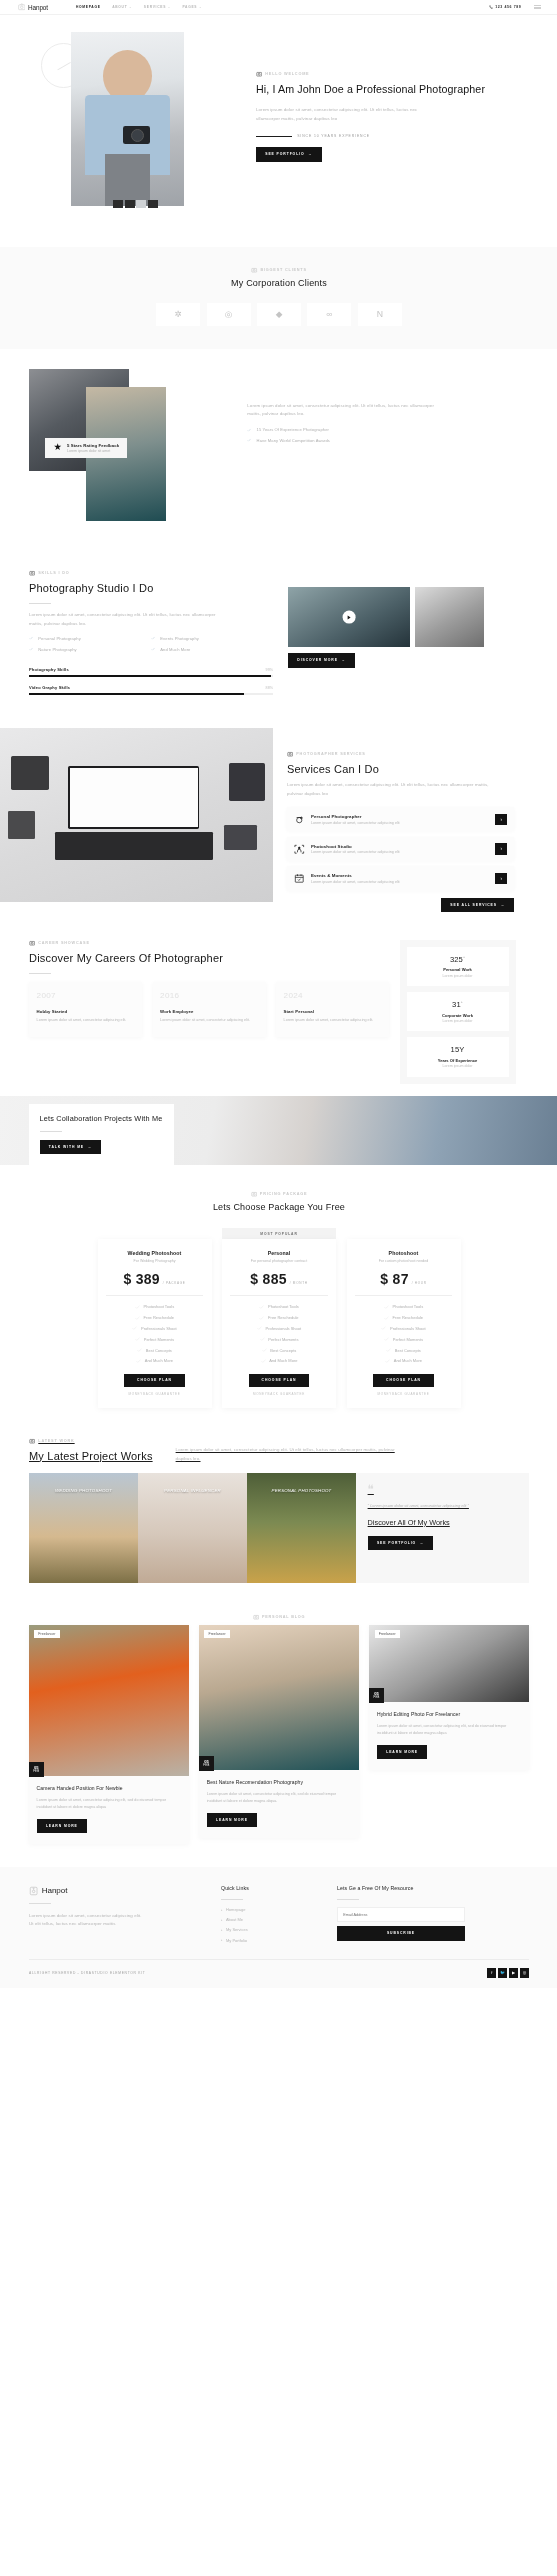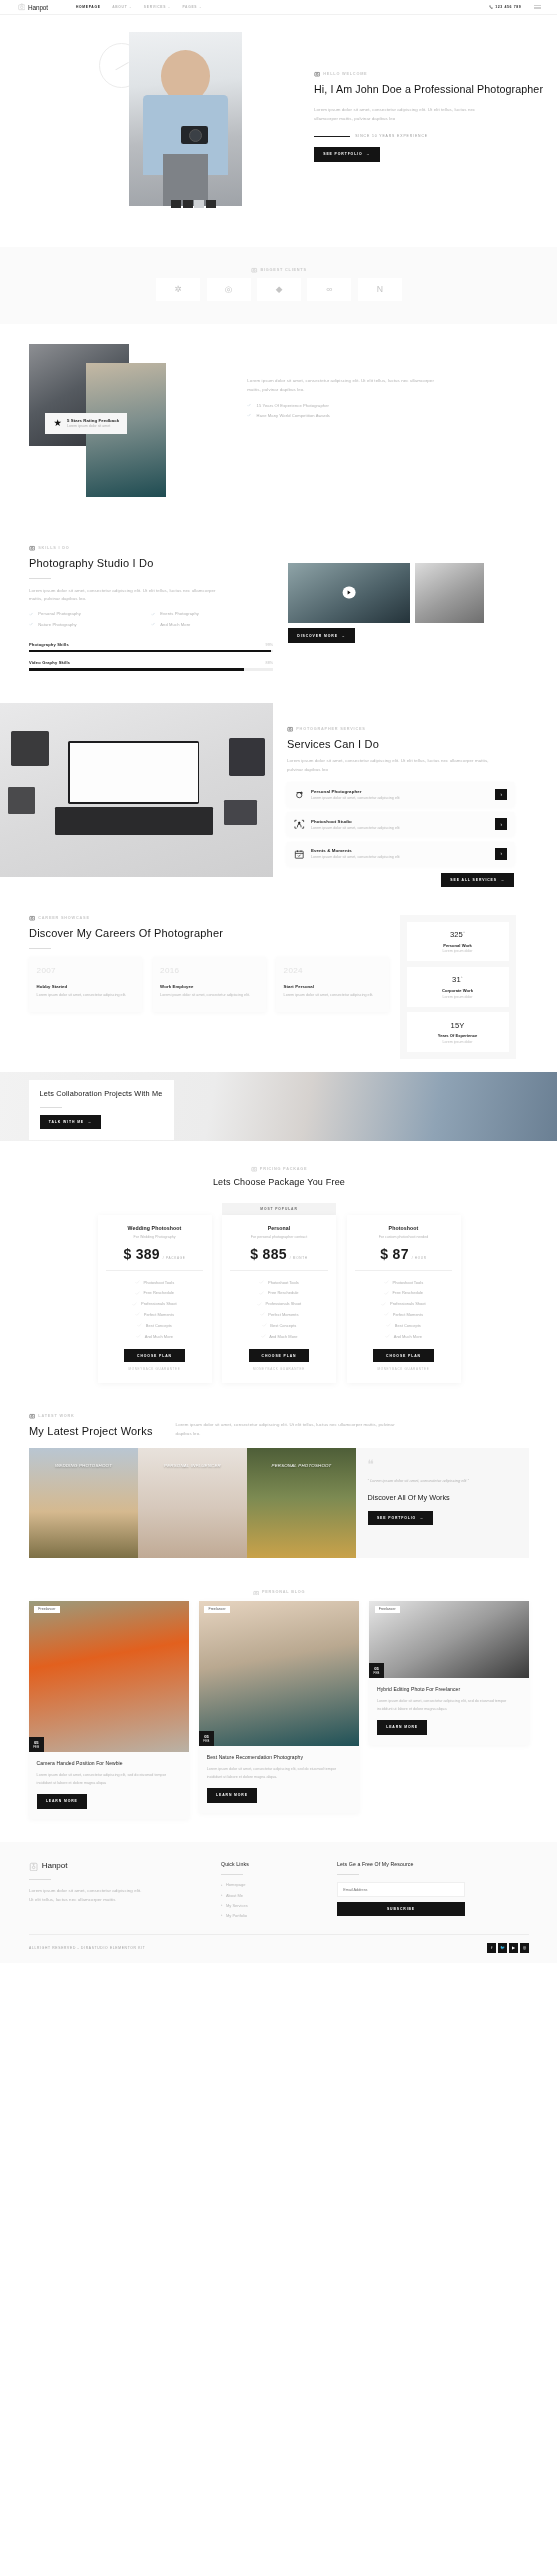--- a/index.html
+++ b/index.html
@@ -30,21 +30,21 @@
   nav.main { display:flex; gap:11.6px; margin-left:28px; }
   .nav-i { display:flex; align-items:center; gap:1.7px; font-size:3.3px; letter-spacing:0.7px; color:#b7b7b7; text-transform:uppercase; font-weight:600;cursor:pointer;}
   .nav-i.act { color:#171717; }
   .caret { font-size:2.9px; }
   .hdr-right { margin-left:auto; display:flex; align-items:center; gap:12.8px; }
   .phone { display:flex; align-items:center; gap:2.3px; font-size:3.5px; letter-spacing:0.6px; color:#2a2a2a; font-weight:600;}
   .burger { display:flex; flex-direction:column; gap:1.2px; cursor:pointer; }
   .burger i { display:block; width:6.4px; height:0.6px; background:#cfcfcf; }
 
   
-  .hero { height:232px; position:relative; display:flex; background:#fff; overflow:hidden;justify-content:flex-end;}
+  .hero { height:232px; position:relative; display:flex; background:#fff; overflow:hidden;}
   .hero-left { width:256px; position:relative; }
   .ring { position:absolute; left:41px; top:28px; width:45px; height:45px; border:0.6px solid #ececec; border-radius:50%; }
   .ring:after{content:"";position:absolute;left:50%;top:50%;width:15px;height:0.6px;background:#e6e6e6;transform:translate(-50%,-50%) rotate(-30deg);}
   .hero-photo { position:absolute; left:71px; top:17.4px; width:113px; height:174px;
     background:linear-gradient(175deg,#eef0f2 0%,#dfe3e6 30%,#b9bcc0 62%,#9fa3a8 100%); }
   .hero-photo:before{content:"";position:absolute;left:28%;top:10%;width:44%;height:30%;border-radius:50%;background:#d9b89b;}
   .hero-photo:after{content:"";position:absolute;left:12%;top:36%;width:76%;height:46%;background:#a8c2d8;border-radius:4.6px 4.6px 0 0;}
   .hero-cam{position:absolute;left:46%;top:54%;width:27px;height:17.4px;background:#23262a;border-radius:2.3px;z-index:3;}
   .hero-cam:after{content:"";position:absolute;left:30%;top:16%;width:11px;height:11px;border-radius:50%;background:#3b4046;border:1.2px solid #555;}
   .hero-legs{position:absolute;left:30%;top:70%;width:40%;height:30%;background:#7e8287;z-index:2;}
@@ -155,21 +155,21 @@
   .pprice { margin-top:7.6px; display:flex; align-items:baseline; justify-content:center; gap:2.9px;}
   .pamt { font-size:14px; font-weight:700; letter-spacing:0.3px;}
   .pper { font-size:3.1px; letter-spacing:0.7px; color:#b0b0b0;}
   .phr { height:0.6px; background:#eeeeee; margin:8.1px 0 8.7px;}
   .pfeat { display:flex; flex-direction:column; gap:5.8px; align-items:center;}
   .pf { display:flex; align-items:center; gap:3.5px; font-size:4px; color:#aeaeae;}
   .pcta { margin-top:10px; }
   .pguar { font-size:3px; letter-spacing:0.7px; color:#c3c3c3; margin-top:5.2px;}
 
   
-  .works { padding:4.6px 0 25.6px; }
+  .works { padding:4.6px 0 25.6px;text-decoration:underline; }
   .works-top { display:flex; gap:23px; align-items:flex-start;}
   .works-top .lead { width:232px; padding-top:8.1px;}
   .gal { display:flex; margin-top:9.3px; }
   .gitem { width:109px; height:110px; position:relative; }
   .g1{background:linear-gradient(180deg,#b9c6d2 0%,#d5b98f 58%,#7d7046 100%);}
   .g2{background:linear-gradient(180deg,#e8e2dc 0%,#d6c8bb 55%,#c0aa95 100%);}
   .g3{background:linear-gradient(180deg,#4e5e38 0%,#7c8a52 45%,#c9a24a 100%);}
   .gcap { position:absolute; left:0; right:0; top:15px; text-align:center; color:#fff; font-size:4.4px; font-style:italic; line-height:1.55; letter-spacing:0.2px; text-shadow:0 0.6px 1.7px rgba(0,0,0,.4);}
   .quote-box { flex:1; background:#f7f7f7; padding:12.8px 10.5px 11.6px 11.6px;}
   .qm { font-size:11.6px; color:#dedede; line-height:.7; font-family:"Liberation Serif", serif;}
@@ -295,20 +295,21 @@
 </section>
 
 <section class="clients">
   <div class="sec-tag">
     <svg class="cam-ico" viewBox="0 0 24 24" fill="none" stroke="#bbb" stroke-width="2">
         <rect x="2" y="6" width="20" height="15" rx="2"></rect>
         <circle cx="12" cy="13.5" r="4"></circle>
       </svg>
     <span class="tag-text">BIGGEST CLIENTS</span>
   </div>
+  <h2 class="head">My Corporation Clients</h2>
   <div class="logo-row">
     <div class="logo-box">
         <span class="logo-glyph">✲</span>
       </div>
     <div class="logo-box">
         <span class="logo-glyph">◎</span>
       </div>
     <div class="logo-box">
         <span class="logo-glyph">◆</span>
       </div>

